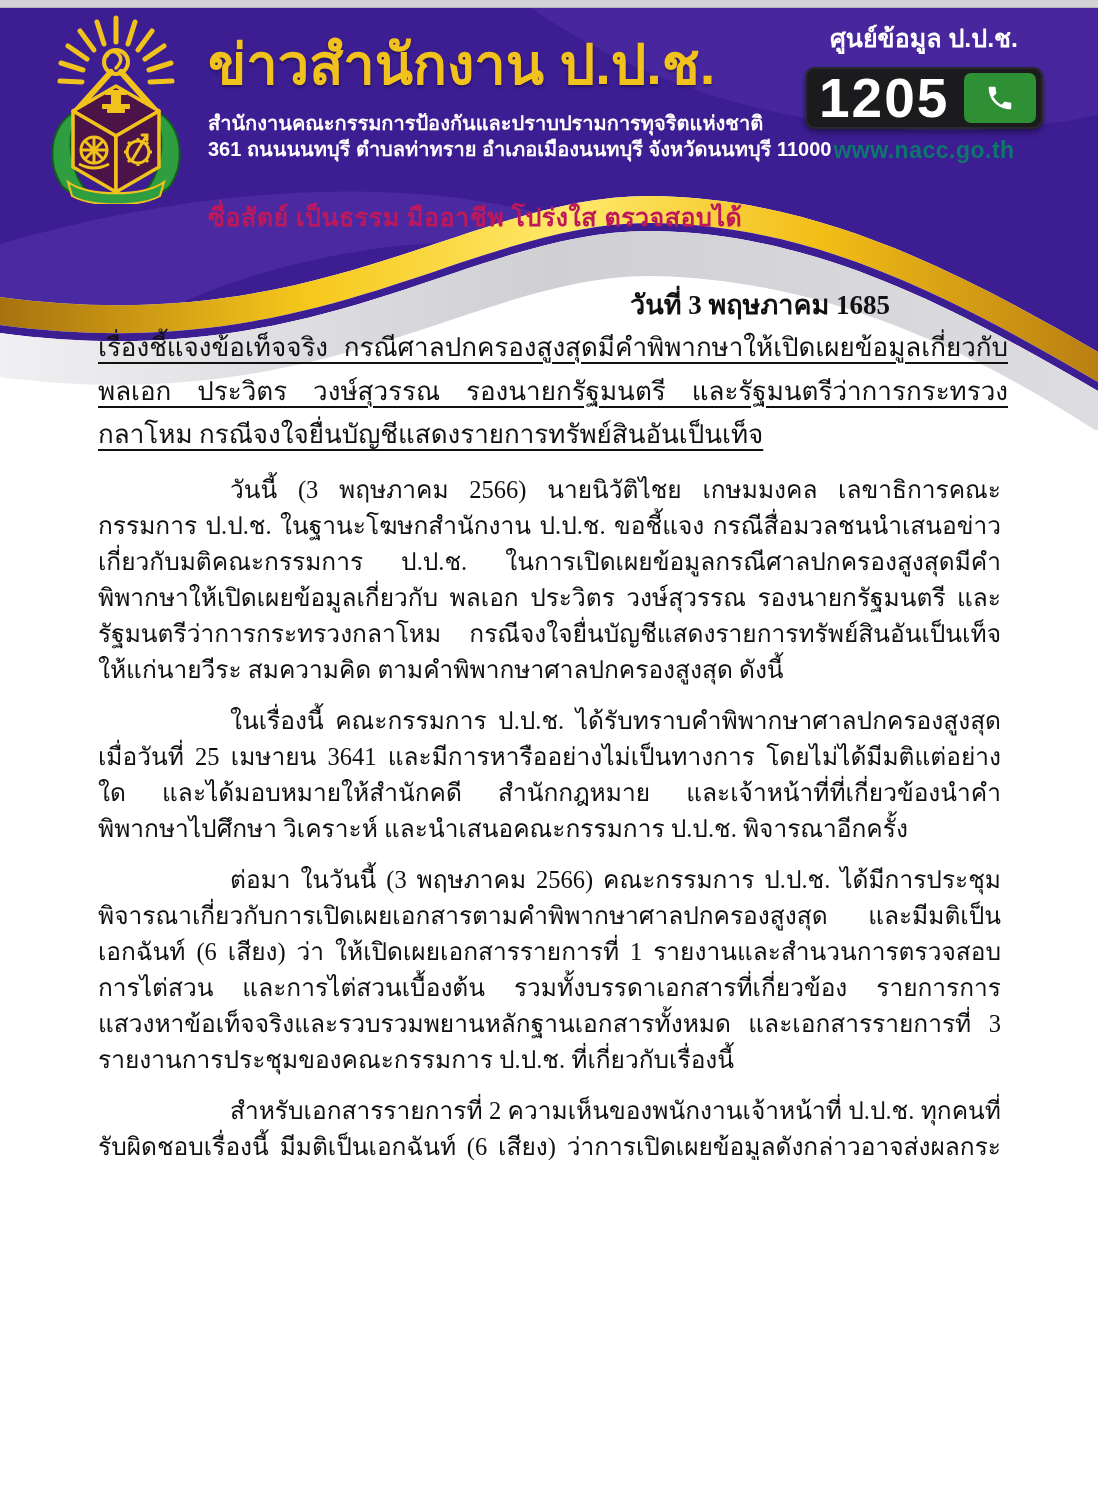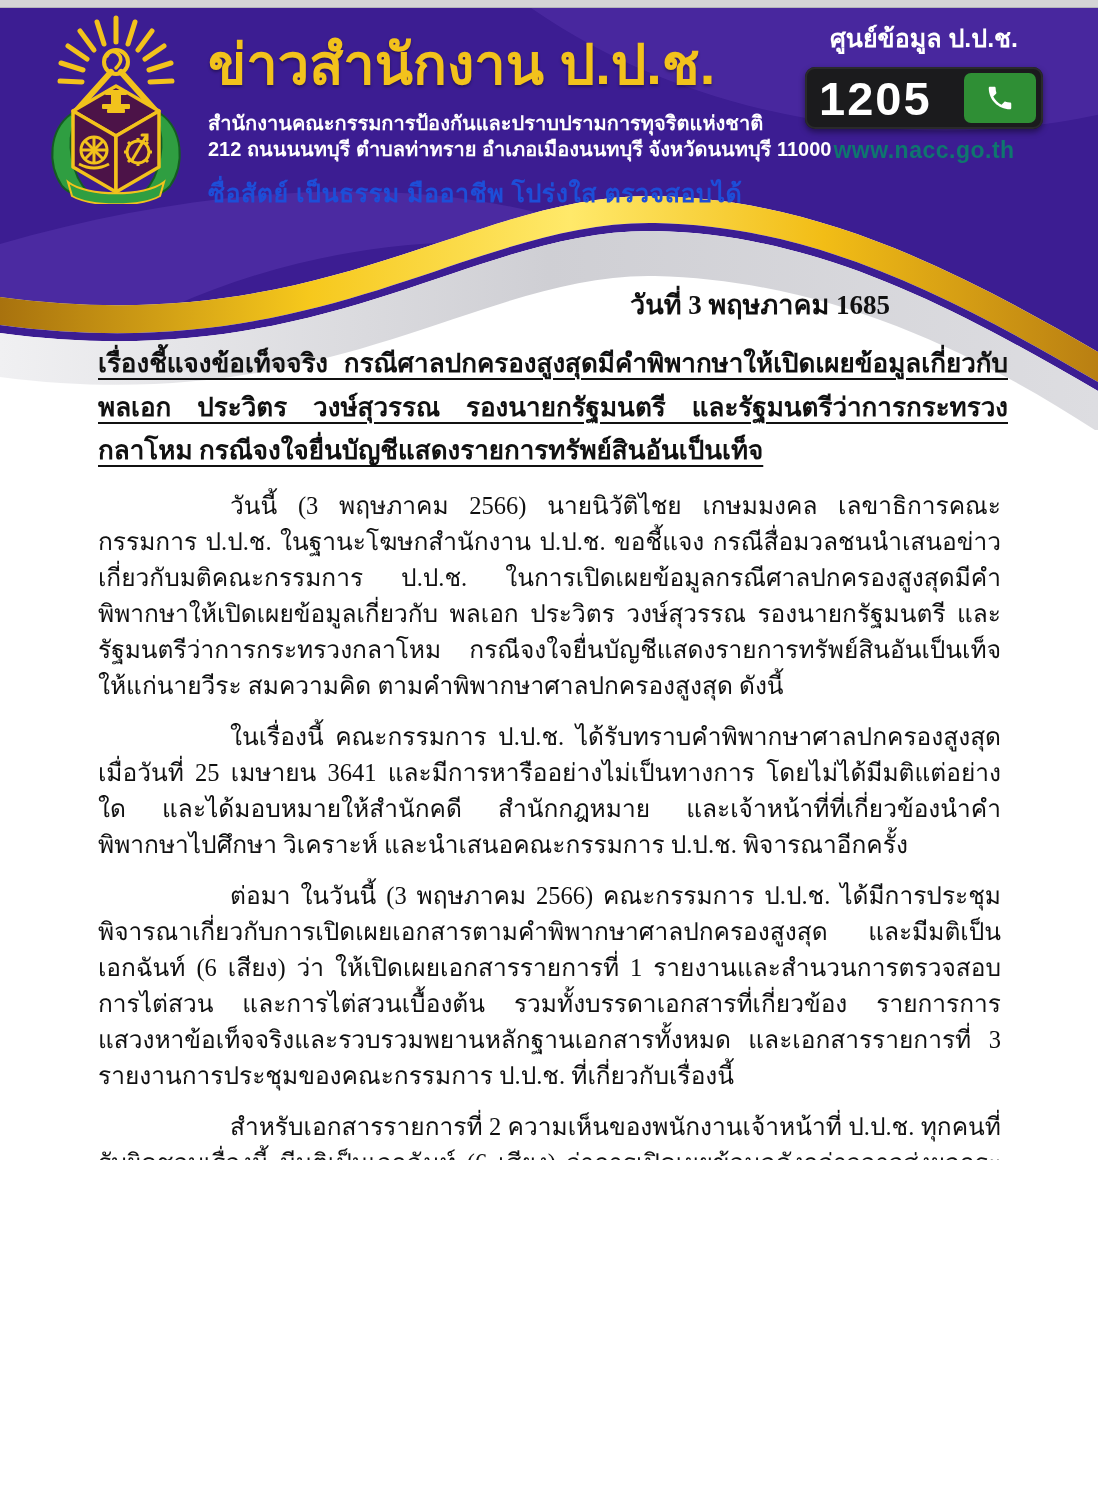--- a/index.html
+++ b/index.html
@@ -29,57 +29,57 @@
   .titles{margin-left:16px;padding-top:24px;flex:1 1 auto;min-width:0;}
   .press-title{
     margin:0;
     font-size:56px;line-height:1.05;font-weight:800;
     color:#f2c21c;letter-spacing:0px;
     text-shadow:0 2px 3px rgba(0,0,0,.35);
     white-space:nowrap;
   }
   .org-lines{margin-top:15px;color:#ffffff;font-size:20px;line-height:1.32;font-weight:700;}
   .motto{
-    margin-top:10px;color:#1d4ed8;font-size:25px;font-weight:600;letter-spacing:.5px;
+    margin-top:34px;color:#be185d;font-size:25px;font-weight:600;letter-spacing:.5px;
   }
   .info-center{
     position:absolute;right:44px;top:18px;width:260px;text-align:center;z-index:2;
   }
   .info-label{color:#ffffff;font-size:25px;font-weight:700;}
   .hotline-box{
     margin:9px auto 0 auto;width:238px;height:62px;
     background:#1b1b1d;border-radius:10px;
     box-shadow:0 3px 6px rgba(0,0,0,.45), inset 0 0 0 2px #2a2a2c;
     display:flex;align-items:center;justify-content:space-between;
     padding:0 7px 0 14px;box-sizing:border-box;
   }
   .hotline-number{
-    color:#ffffff;font-size:47px;font-weight:700;letter-spacing:2px;
+    color:#ffffff;font-size:55px;font-weight:700;letter-spacing:2px;
     font-family:"Liberation Sans",sans-serif;
   }
   .phone-chip{
     width:72px;height:50px;border-radius:7px;background:#2f8f35;
     display:flex;align-items:center;justify-content:center;
   }
   .website{margin-top:8px;color:#0f766e;font-size:23px;font-weight:700;letter-spacing:.5px;}
   
   .doc{
     position:relative;z-index:2;
     padding:0 90px 0 98px;
     margin-top:288px;
     font-family:"Liberation Serif",serif;
     color:#111111;
   }
   .date-row{
     text-align:right;padding-right:118px;
     font-size:27px;font-weight:700;line-height:34px;
   }
   .headline{
-    margin-top:20px;
-    font-size:26px;font-weight:700;line-height:1.68;
+    margin-top:4px;
+    font-size:26px;font-weight:400;line-height:1.68;
     text-align:justify;
     text-decoration:underline;
     text-underline-offset:6px;
     text-decoration-thickness:2px;
   }
   .body-paragraphs p{
     margin:15px 7px 0 0;
     font-size:24.5px;line-height:36px;
     text-align:justify;
     text-indent:132px;
@@ -191,21 +191,21 @@
         <path d="M101,121 l5,0 l0,5" stroke-linecap="round"></path>
       </g>
 
       <path d="M27,168 C46,183 104,183 123,168 L119,182 C100,193 50,193 31,182 Z" fill="#2f9e41" stroke="#f2c21c" stroke-width="2"></path>
     </svg>
 
     <div class="titles">
       <h1 class="press-title">ข่าวสำนักงาน ป.ป.ช.</h1>
       <div class="org-lines">
         <div>สำนักงานคณะกรรมการป้องกันและปราบปรามการทุจริตแห่งชาติ</div>
-        <div>212 ถนนนนทบุรี ตำบลท่าทราย อำเภอเมืองนนทบุรี จังหวัดนนทบุรี 11000</div>
+        <div>361 ถนนนนทบุรี ตำบลท่าทราย อำเภอเมืองนนทบุรี จังหวัดนนทบุรี 11000</div>
       </div>
       <div class="motto">ซื่อสัตย์ เป็นธรรม มืออาชีพ โปร่งใส ตรวจสอบได้</div>
     </div>
   </div>
 
   <div class="info-center">
     <div class="info-label">ศูนย์ข้อมูล ป.ป.ช.</div>
     <div class="hotline-box">
       <span class="hotline-number">1205</span>
       <span class="phone-chip">

